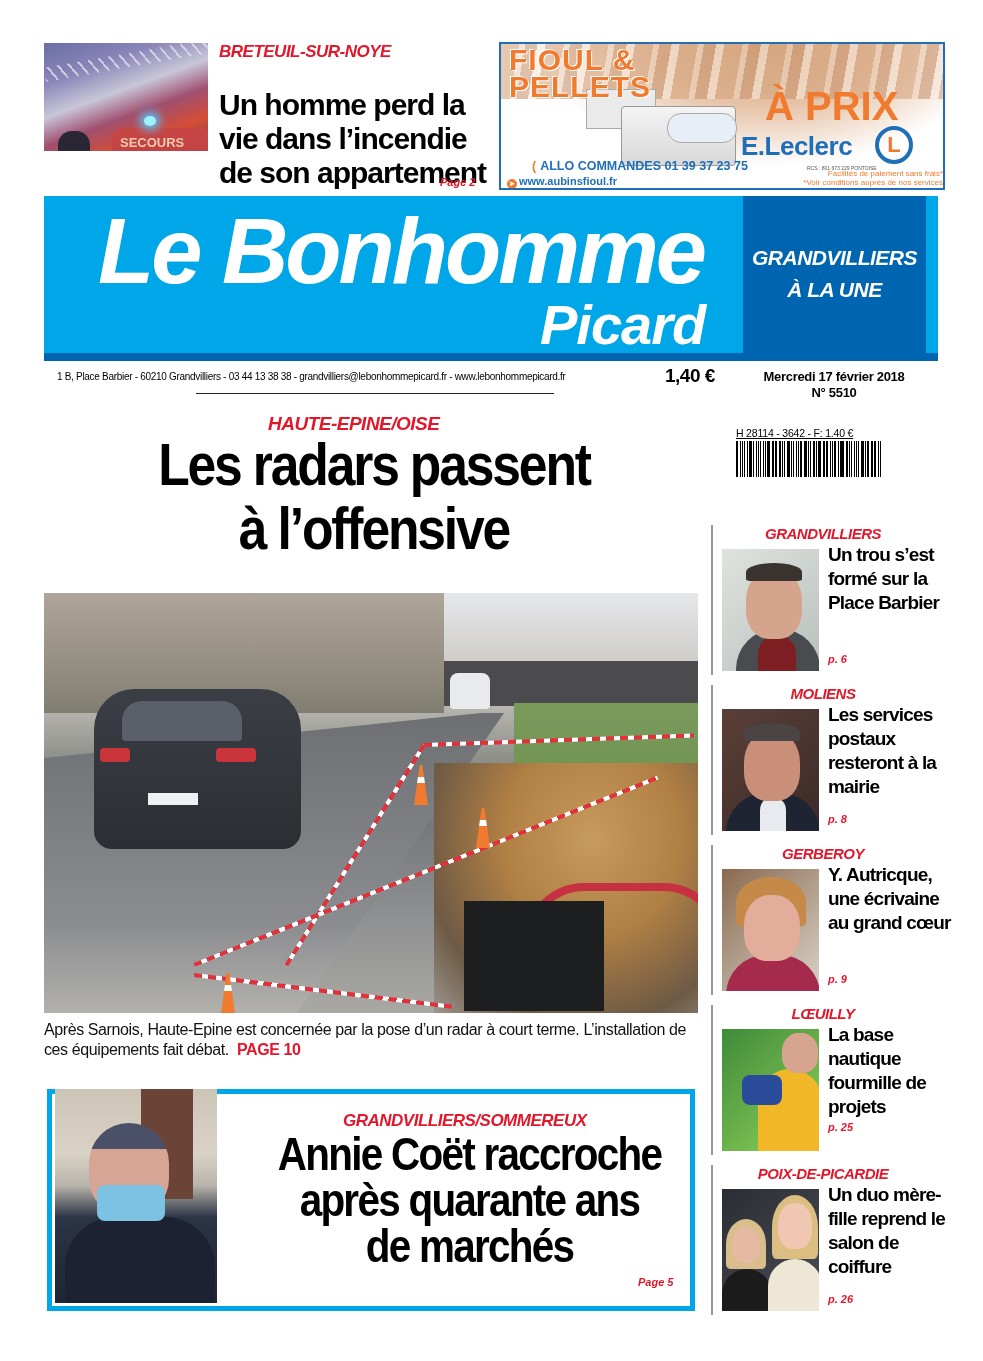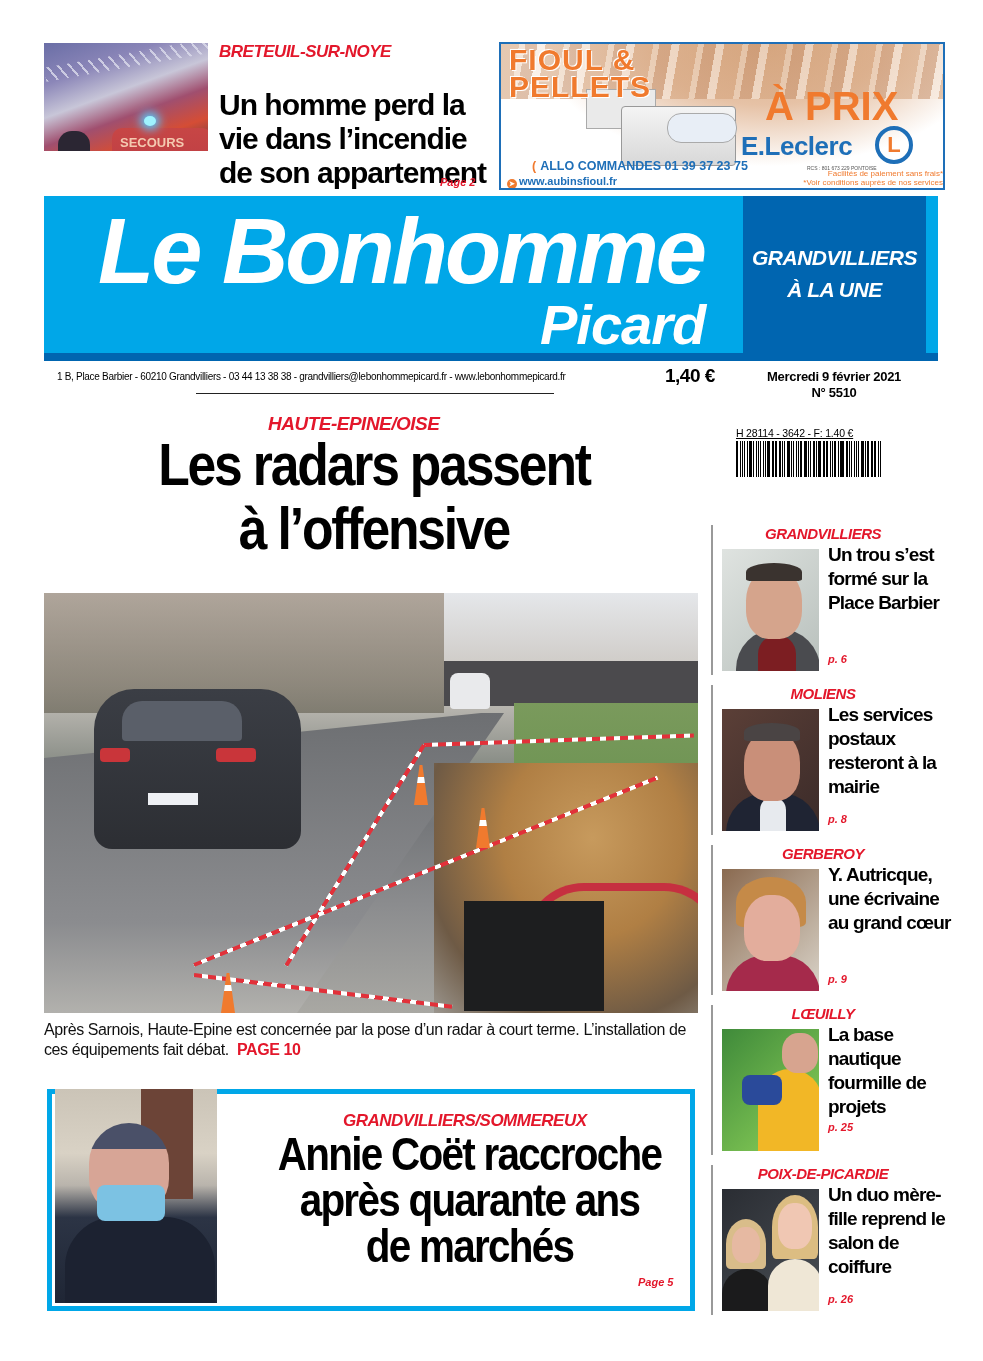--- a/index.html
+++ b/index.html
@@ -158,21 +158,21 @@
 <div id="edition-box" class="abs"></div>
 <div id="edition-label" class="abs">
   <div>GRANDVILLIERS</div>
   <div>À LA UNE</div>
 </div>
 
 <div id="info-line" class="abs">1 B, Place Barbier - 60210 Grandvilliers - 03 44 13 38 38 - grandvilliers@lebonhommepicard.fr - www.lebonhommepicard.fr</div>
 <div id="price" class="abs">1,40 €</div>
 <div id="info-rule" class="abs"></div>
 <div id="issue-date" class="abs">
-  <div>Mercredi 9 février 2021</div>
+  <div>Mercredi 17 février 2018</div>
   <div>N° 5510</div>
 </div>
 
 <div id="barcode-code" class="abs">H 28114 - 3642 - F: 1.40 €</div>
 <div id="barcode" class="abs">
     <span style="width: 2px; margin-right: 2px;"></span>
     <span style="width: 1px; margin-right: 1px;"></span>
     <span style="width: 1px; margin-right: 1px;"></span>
     <span style="width: 2px; margin-right: 2px;"></span>
     <span style="width: 1px; margin-right: 1px;"></span>

